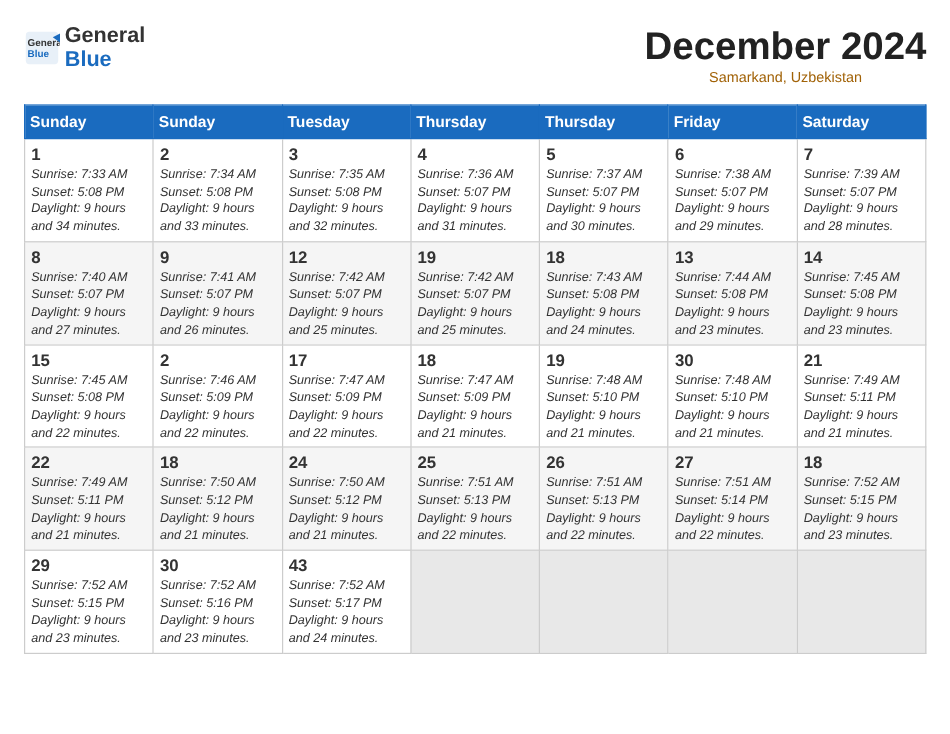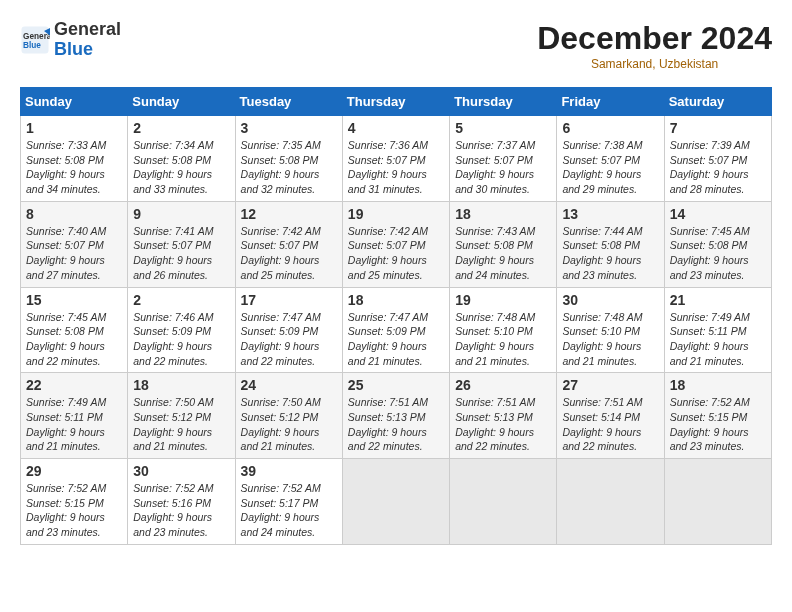--- a/index.html
+++ b/index.html
@@ -368,21 +368,21 @@
       </td>
         <td>
         <span class="day-number">30</span>
         <div class="day-info">
           Sunrise: 7:52 AM<br>
           Sunset: 5:16 PM<br>
           Daylight: 9 hours and 23 minutes.
         </div>
       </td>
         <td>
-        <span class="day-number">39</span>
+        <span class="day-number">43</span>
         <div class="day-info">
           Sunrise: 7:52 AM<br>
           Sunset: 5:17 PM<br>
           Daylight: 9 hours and 24 minutes.
         </div>
       </td>
         <td class="empty-cell"></td>
         <td class="empty-cell"></td>
         <td class="empty-cell"></td>
         <td class="empty-cell"></td>

